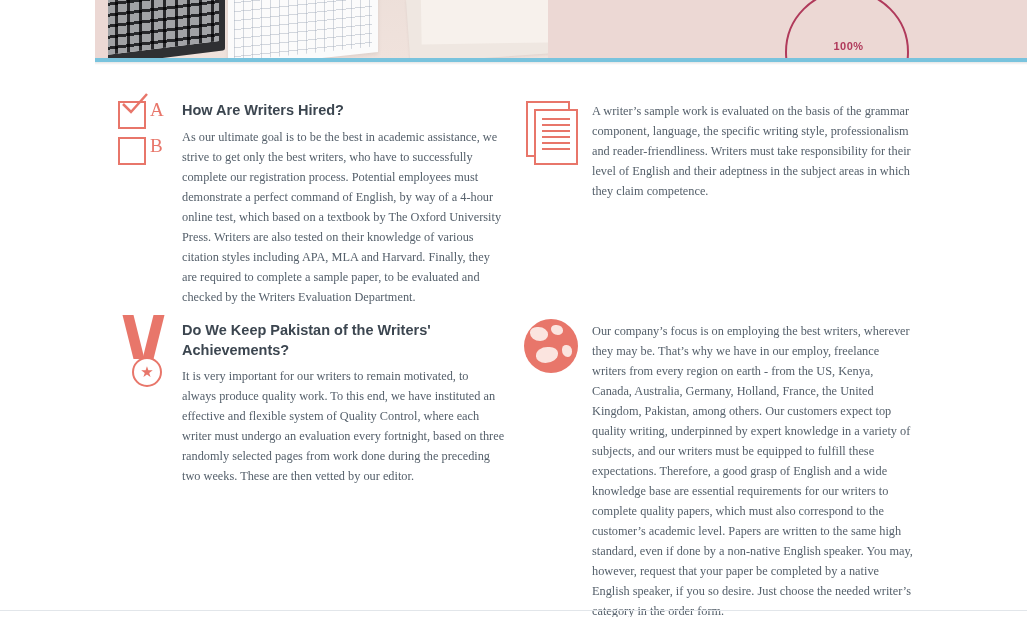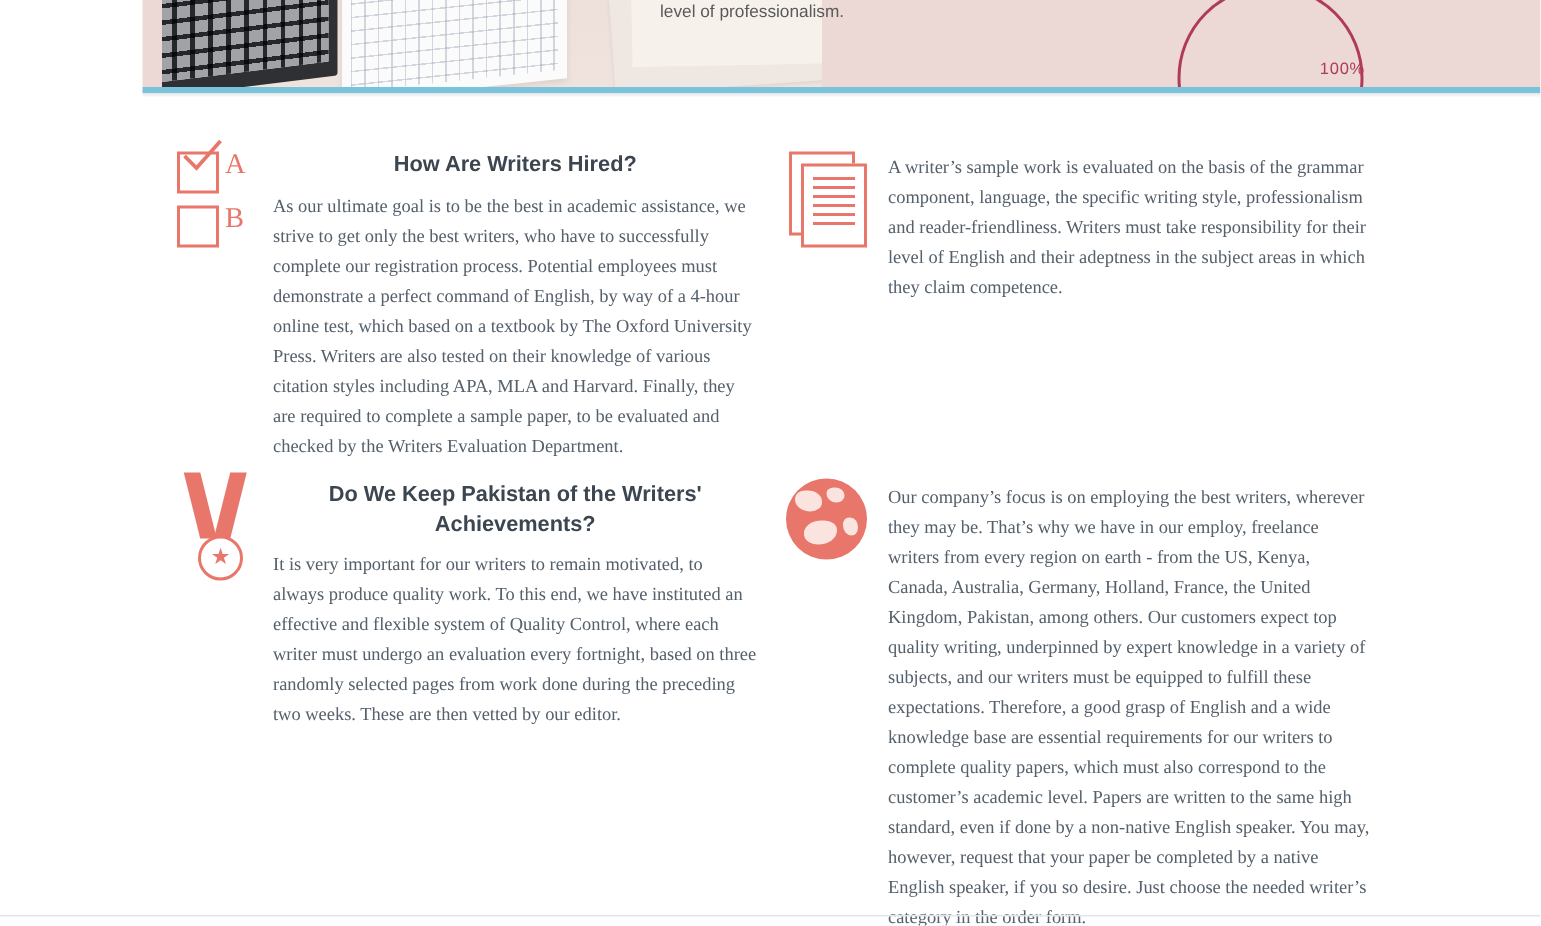--- a/index.html
+++ b/index.html
@@ -120,24 +120,25 @@
     width: 120px;
     height: 120px;
     border: 2px solid #b03a5b;
     border-radius: 50%;
   }
   .hero-seal-text {
     position: absolute;
     left: 0;
     top: 48px;
     width: 123px;
-    text-align: right;
+    text-align: center;
     color: #b03a5b;
     font-size: 11px;
     letter-spacing: .5px;
+    font-weight: bold;
   }
   .hero-rule {
     position: absolute;
     left: 95px;
     top: 58px;
     width: 932px;
     height: 4px;
     background: #79c3dd;
   }
   .hero-shadow {
@@ -176,21 +177,20 @@
     height: 76px;
     position: relative;
   }
   .card-body { flex: 1 1 auto; padding-top: 6px; }
   .card-title {
     font-size: 14.5px;
     font-weight: bold;
     color: #3c4650;
     line-height: 1.35;
     margin: 0 0 6px 0;
-    text-align: center;
   }
   .card-text {
     font-size: 12.3px;
     line-height: 1.63;
     color: #55606b;
     margin: 0;
     text-align: left;
     font-family: Liberation Serif, serif;
   }
 
@@ -282,21 +282,20 @@
 </head>
 <body>
 
 <div class="hero">
   <div class="hero-inner">
     <div class="hero-photo">
       <div class="laptop"></div>
       <div class="notebook"></div>
       <div class="papers"></div>
     </div>
-    <div class="hero-text">level of professionalism.</div>
     <div class="hero-seal">
       <div class="hero-seal-text">100%</div>
     </div>
   </div>
   <div class="hero-rule"></div>
   <div class="hero-shadow"></div>
 </div>
 
 <div class="content">
   <div class="grid">

